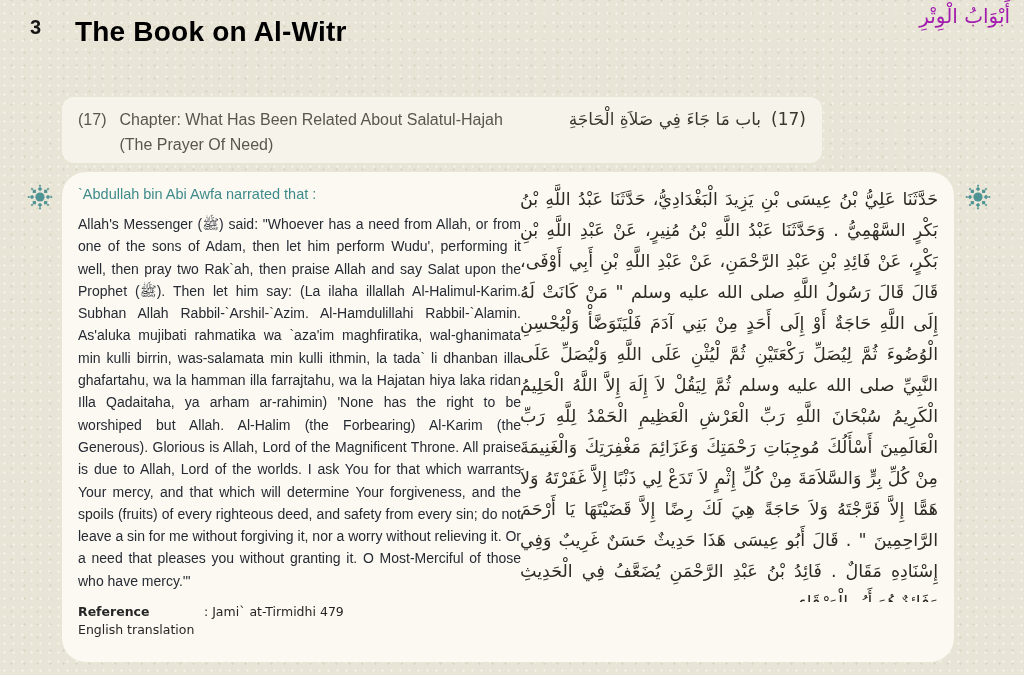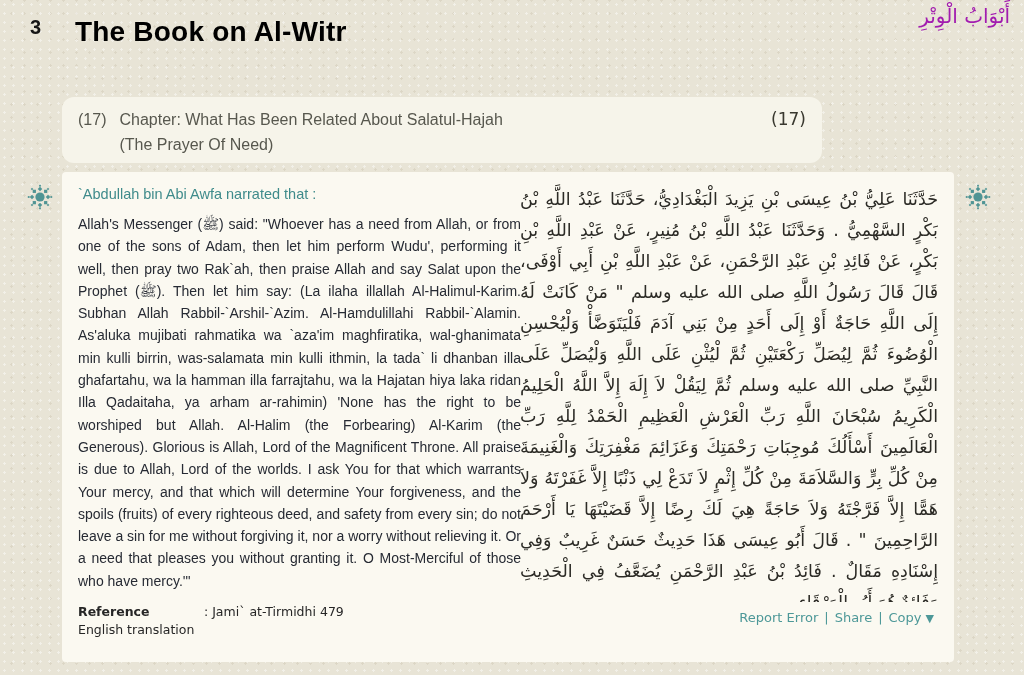--- a/index.html
+++ b/index.html
@@ -31,21 +31,21 @@
   .chapter-en .txt { width:398px; }
   .chapter-ar {
     position:absolute; right:16px; top:12px; direction:rtl; display:flex; gap:10px;
     font-family:"DejaVu Sans", sans-serif; font-size:17px; color:#39382f;
   }
   .ornament { position:absolute; width:26px; height:26px; }
   .ornament.l { left:27px;  top:184px; }
   .ornament.r { left:965px; top:184px; }
   .card {
     position:absolute; left:62px; top:172px; width:892px; height:490px;
-    background:#fbf9f1; border-radius:4px;
+    background:#fbf9f1; border-radius:24px;
   }
   .narrator {
     position:absolute; left:16px; top:14px; width:446px;
     font-size:14.5px; color:#3f8b8b;
   }
   .body-en {
     position:absolute; left:16px; top:41px; width:443px;
     font-size:14px; line-height:22.3px; color:#262a33; text-align:justify;
   }
   .grade {
@@ -81,20 +81,21 @@
 <span class="hdr-title">The Book on Al-Witr</span>
 <div class="hdr-title-ar">أَبْوَابُ الْوِتْرِ</div>
 
 <div class="chapter-bar">
   <div class="chapter-en">
     <span class="num">(17)</span>
     <span class="txt">Chapter: What Has Been Related About Salatul-Hajah (The Prayer Of Need)</span>
   </div>
   <div class="chapter-ar">
     <span>(17)</span>
+    <span>باب مَا جَاءَ فِي صَلاَةِ الْحَاجَةِ</span>
   </div>
 </div>
 
 <svg class="ornament l" viewBox="0 0 26 26">
   <g fill="#4f9494">
     <circle cx="13" cy="13" r="4.6"></circle>
     <g transform="rotate(0 13 13)">
         <rect x="11.4" y="3.4" width="3.2" height="3.2" transform="rotate(45 13 5)"></rect>
         <rect x="12.1" y="0.8" width="1.8" height="1.8"></rect>
       </g>
@@ -176,16 +177,13 @@
   <div class="refs">
     <div class="ref-row">
       <span class="ref-label b">Reference</span>
       <span class="ref-value">: Jami` at-Tirmidhi 479</span>
     </div>
     <div class="ref-row">
       <span class="ref-label">English translation</span>
     </div>
   </div>
 
-  <div class="actions">
-    <a>Report Error</a><span class="sep">|</span><a>Share</a><span class="sep">|</span><a>Copy</a><span class="arrow">▼</span>
-  </div>
 </div>
 
 </body></html>

